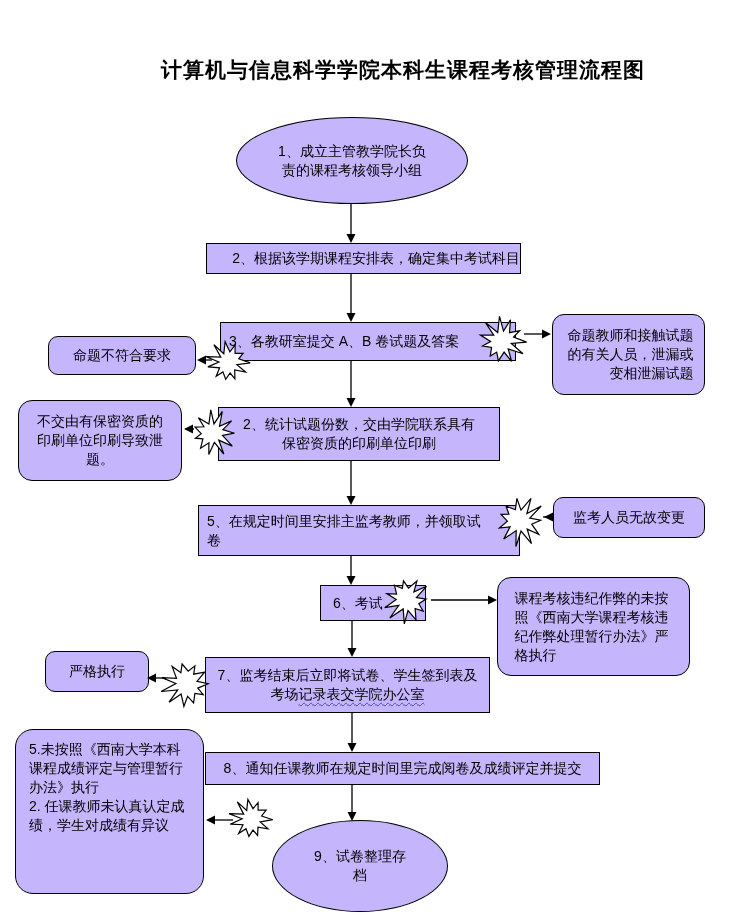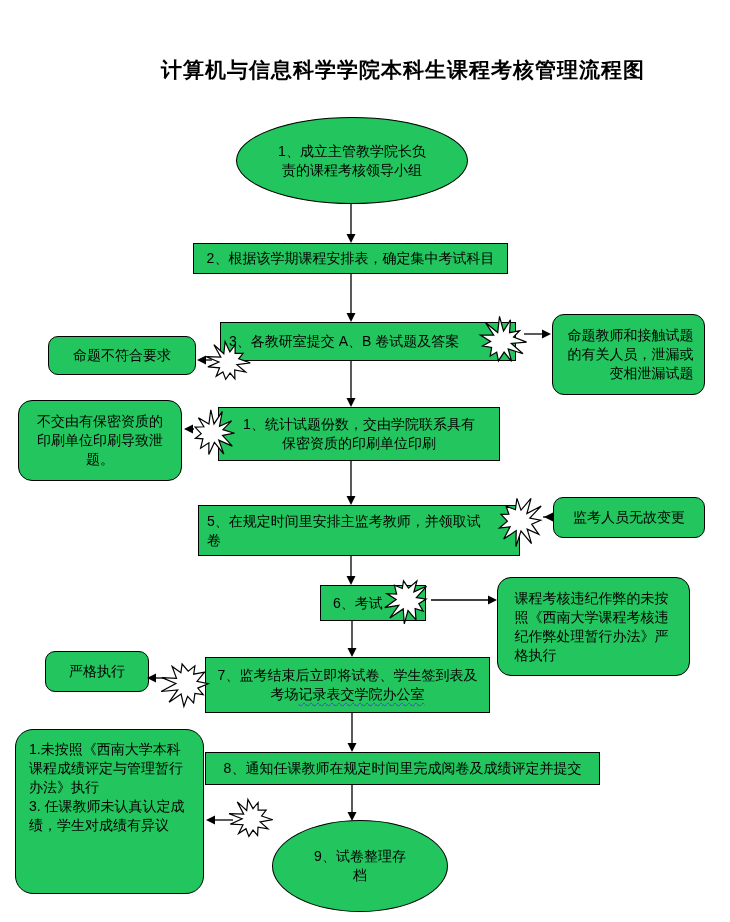--- a/index.html
+++ b/index.html
@@ -5,33 +5,33 @@
   * { margin:0; padding:0; box-sizing:border-box; }
   html,body { background:#ffffff; }
   body { width:730px; height:922px; position:relative; overflow:hidden;
          font-family:"Liberation Sans", sans-serif; color:#000; }
   .canvas { position:relative; width:626px; height:922px; background:#fff; }
 
   .title { position:absolute; left:78px; top:56px; width:650px; text-align:center;
            font-family:"Liberation Serif", serif; font-weight:bold; font-size:21px;
            letter-spacing:1px; }
 
-  .node { position:absolute; border:1px solid #000; background:#22c55e; z-index:1;
+  .node { position:absolute; border:1px solid #000; background:#c4b5fd; z-index:1;
           display:flex; align-items:center; justify-content:center;
           font-size:14px; line-height:19px; text-align:center; }
   .ellipse { border-radius:50%; }
   .round10 { border-radius:10px; }
   .round12 { border-radius:12px; }
   .round14 { border-radius:14px; }
   .round18 { border-radius:18px; }
 
   
   #n1 { left:236px; top:117px; width:232px; height:87px; }
   #n1 span { display:block; width:158px; }
-  #n2 { left:193px; top:243px; width:315px; height:31px; }
+  #n2 { left:206px; top:243px; width:315px; height:31px;justify-content:flex-end; }
   #n3 { left:220px; top:322px; width:296px; height:39px; justify-content:flex-start; padding-left:8px; }
   #n4 { left:218px; top:407px; width:282px; height:54px; }
   #n4 span { display:block; width:242px; }
   #n5 { left:198px; top:505px; width:322px; height:51px; justify-content:flex-start; padding-left:8px; text-align:left; }
   #n5 span { display:block; width:280px; }
   #n6 { left:320px; top:585px; width:106px; height:36px; justify-content:flex-start; padding-left:12px; }
   #n7 { left:205px; top:657px; width:285px; height:56px; }
   #n7 .wrap { display:block; width:266px; }
   #n8 { left:205px; top:752px; width:395px; height:33px; }
   #n9 { left:272px; top:820px; width:176px; height:92px; }
@@ -67,21 +67,21 @@
   <div class="node ellipse" id="n1">
     <span>1、成立主管教学院长负责的课程考核领导小组</span>
   </div>
   <div class="node" id="n2">
     <span>2、根据该学期课程安排表，确定集中考试科目</span>
   </div>
   <div class="node" id="n3">
     <span>3、各教研室提交 A、B 卷试题及答案</span>
   </div>
   <div class="node" id="n4">
-    <span>1、统计试题份数，交由学院联系具有保密资质的印刷单位印刷</span>
+    <span>2、统计试题份数，交由学院联系具有保密资质的印刷单位印刷</span>
   </div>
   <div class="node" id="n5">
     <span>5、在规定时间里安排主监考教师，并领取试卷</span>
   </div>
   <div class="node" id="n6">
     <span>6、考试</span>
   </div>
   <div class="node" id="n7">
     <span class="wrap"><span>7、监考结束后立即将试卷、学生签到表及考场</span><span class="wavy">记录表交学院办公室</span></span>
   </div>
@@ -104,22 +104,22 @@
   <div class="node round10" id="s4">
     <span>监考人员无故变更</span>
   </div>
   <div class="node round14" id="s5">
     <span>课程考核违纪作弊的未按照《西南大学课程考核违纪作弊处理暂行办法》严格执行</span>
   </div>
   <div class="node round10" id="s6">
     <span>严格执行</span>
   </div>
   <div class="node round18" id="s7">
-    <div>1.未按照《西南大学本科课程成绩评定与管理暂行办法》执行</div>
-    <div>3.  任课教师未认真认定成绩，学生对成绩有异议</div>
+    <div>5.未按照《西南大学本科课程成绩评定与管理暂行办法》执行</div>
+    <div>2.  任课教师未认真认定成绩，学生对成绩有异议</div>
   </div>
 
   <svg id="overlay" width="730" height="922">
       <line x1="351" y1="204" x2="351" y2="234" stroke="#000" stroke-width="1.3"></line>
       <polygon points="351,243 346.5,234 355.5,234" fill="#000"></polygon>
       <line x1="351" y1="274" x2="351" y2="313" stroke="#000" stroke-width="1.3"></line>
       <polygon points="351,322 346.5,313 355.5,313" fill="#000"></polygon>
       <line x1="351" y1="361" x2="351" y2="398" stroke="#000" stroke-width="1.3"></line>
       <polygon points="351,407 346.5,398 355.5,398" fill="#000"></polygon>
       <line x1="351" y1="461" x2="351" y2="496" stroke="#000" stroke-width="1.3"></line>

